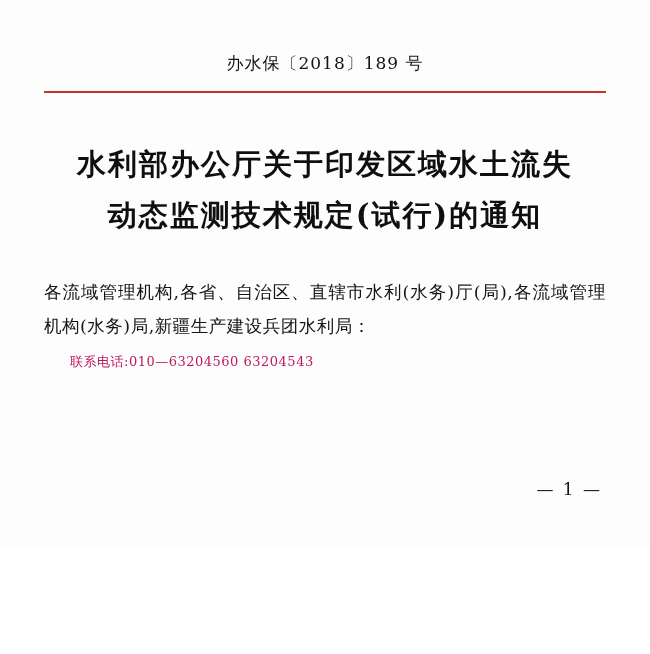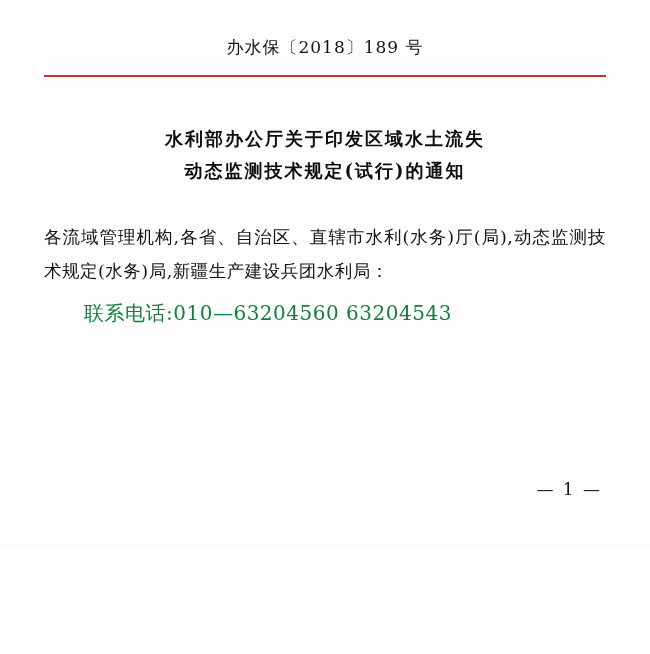--- a/index.html
+++ b/index.html
@@ -12,21 +12,21 @@
     background: #ffffff;
     font-family: "DejaVu Serif", "Liberation Serif", serif;
     color: #1a1a1a;
     overflow: hidden;
   }
   .page {
     position: relative;
     width: 650px;
     height: 547px;
     box-sizing: border-box;
-    padding: 0 44px;
+    padding: 16px 44px;
     background: #fdfdfd;
   }
   .doc-number {
     padding-top: 36px;
     text-align: center;
     font-size: 17px;
     letter-spacing: 1px;
     font-family: "DejaVu Serif", "Liberation Serif", serif;
     color: #141414;
   }
@@ -34,21 +34,21 @@
     margin-top: 16px;
     height: 2px;
     background: #c3342b;
     width: 100%;
   }
   .title-block {
     margin-top: 46px;
     text-align: center;
   }
   .title-line {
-    font-size: 18px;
+    font-size: 29px;
     font-weight: bold;
     letter-spacing: 2px;
     line-height: 1.75;
     color: #0f0f0f;
     font-family: "DejaVu Serif", "Liberation Serif", serif;
   }
   .body-block {
     margin-top: 34px;
   }
   .para {
@@ -59,25 +59,25 @@
     color: #141414;
     font-family: "DejaVu Serif", "Liberation Serif", serif;
   }
   .para.indent {
     text-indent: 2em;
   }
   .contact-block {
     margin-top: 6px;
   }
   .contact-line {
-    font-size: 20px;
+    font-size: 13px;
     line-height: 1.95;
     letter-spacing: 0.5px;
     text-indent: 2em;
-    color: #15803d;
+    color: #be185d;
   }
   .mail-line .mail-label {
     letter-spacing: 0.5px;
   }
   .mail-spacer {
     display: inline-block;
     width: 36px;
   }
   .page-footer {
     position: absolute;
@@ -96,21 +96,21 @@
   <div class="doc-number">办水保〔2018〕189 号</div>
 
   <div class="red-rule" style="background: rgb(195, 52, 43);"></div>
 
   <div class="title-block">
     <div class="title-line">水利部办公厅关于印发区域水土流失</div>
     <div class="title-line">动态监测技术规定(试行)的通知</div>
   </div>
 
   <div class="body-block">
-    <div class="para">各流域管理机构,各省、自治区、直辖市水利(水务)厅(局),动态监测技术规定(水务)局,新疆生产建设兵团水利局：</div>
+    <div class="para">各流域管理机构,各省、自治区、直辖市水利(水务)厅(局),各流域管理机构(水务)局,新疆生产建设兵团水利局：</div>
   </div>
 
   <div class="contact-block">
     <div class="contact-line">
       <span>联系电话</span><span>:</span><span>010—63204560    63204543</span>
     </div>
   </div>
 
   <div class="page-footer">— 1 —</div>
 

